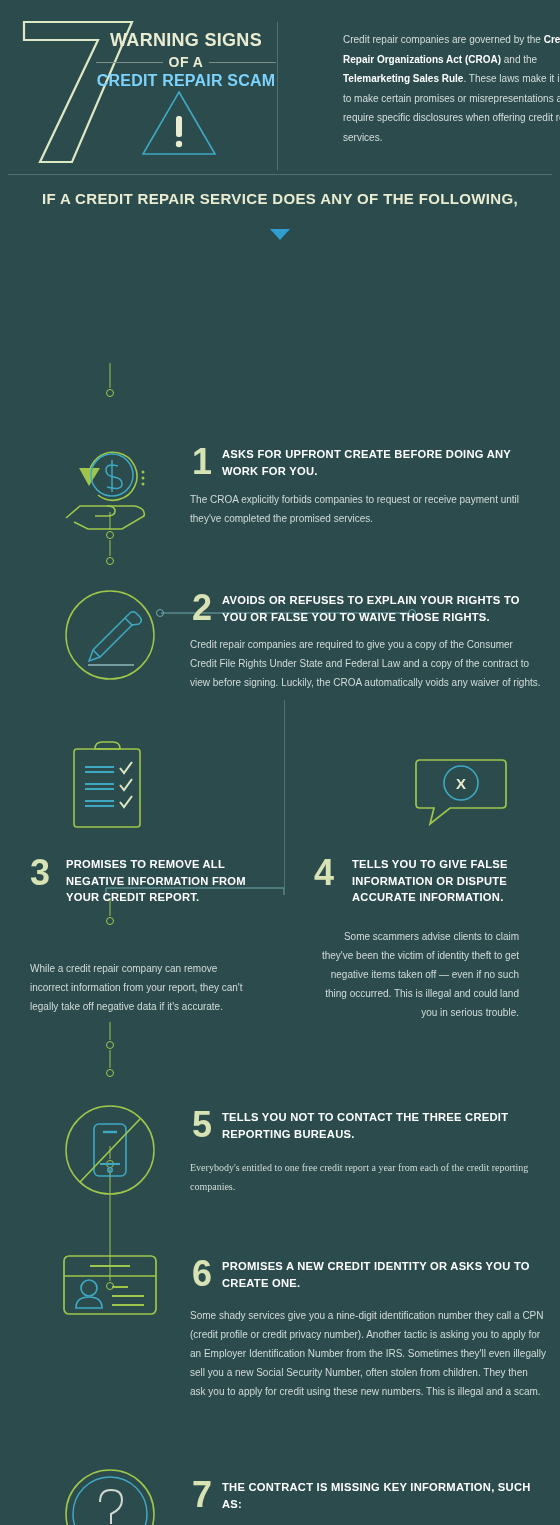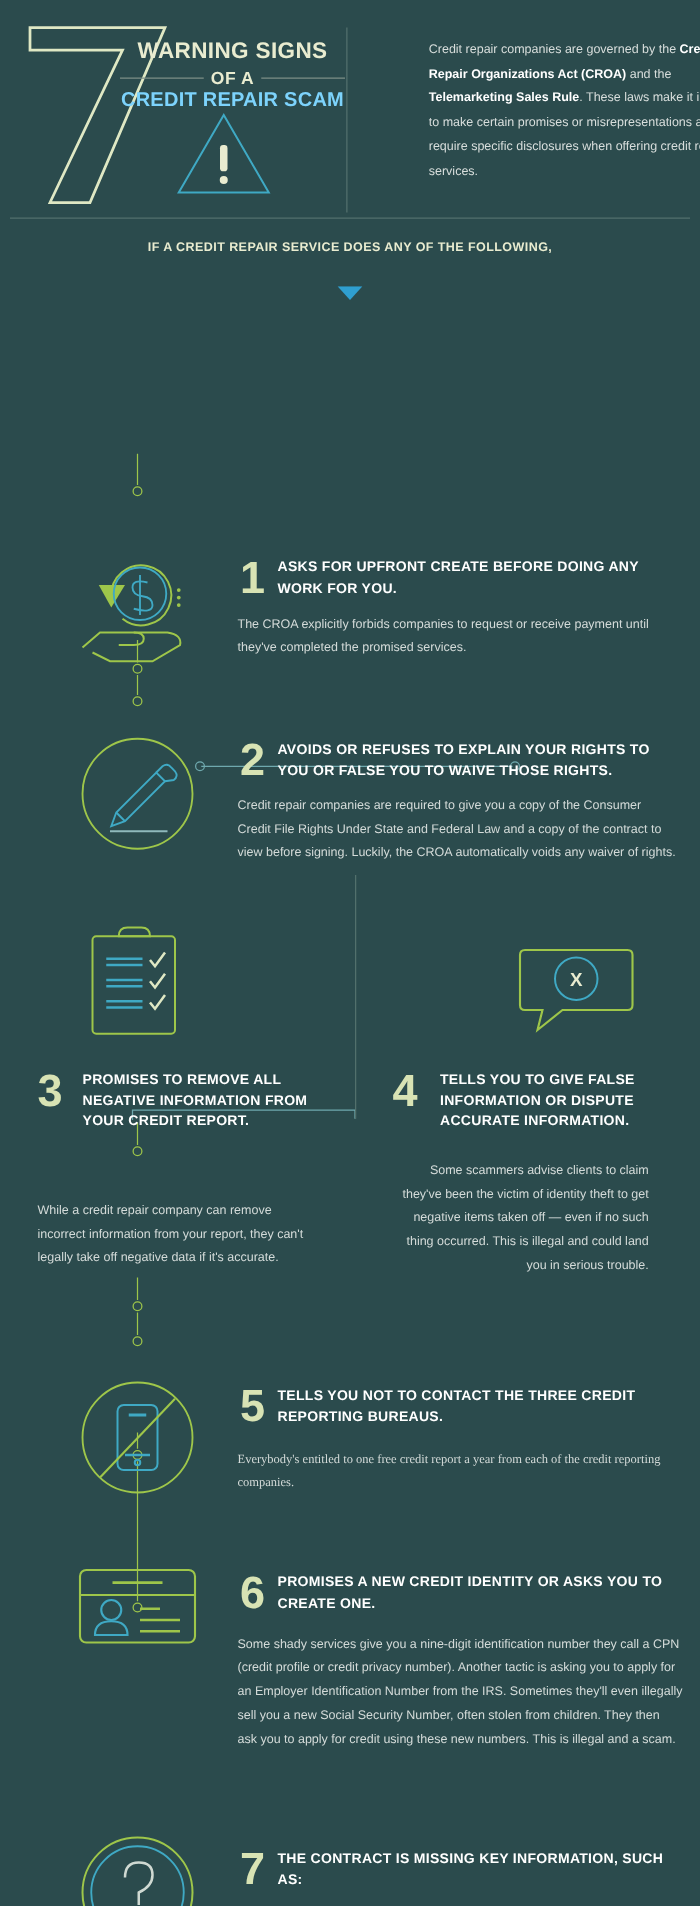--- a/index.html
+++ b/index.html
@@ -96,21 +96,21 @@
     background:#53706d;
   }
 
   
   .subhead{
     position:absolute;
     left:0; top:190px;
     width:560px;
     text-align:center;
     color:#e9ecd0;
-    font-size:10px;
+    font-size:15px;
     font-weight:bold;
     letter-spacing:.35px;
     line-height:18px;
   }
   .arrow-down{
     position:absolute;
     left:270px; top:229px;
     width:20px; height:11px;
   }
 

